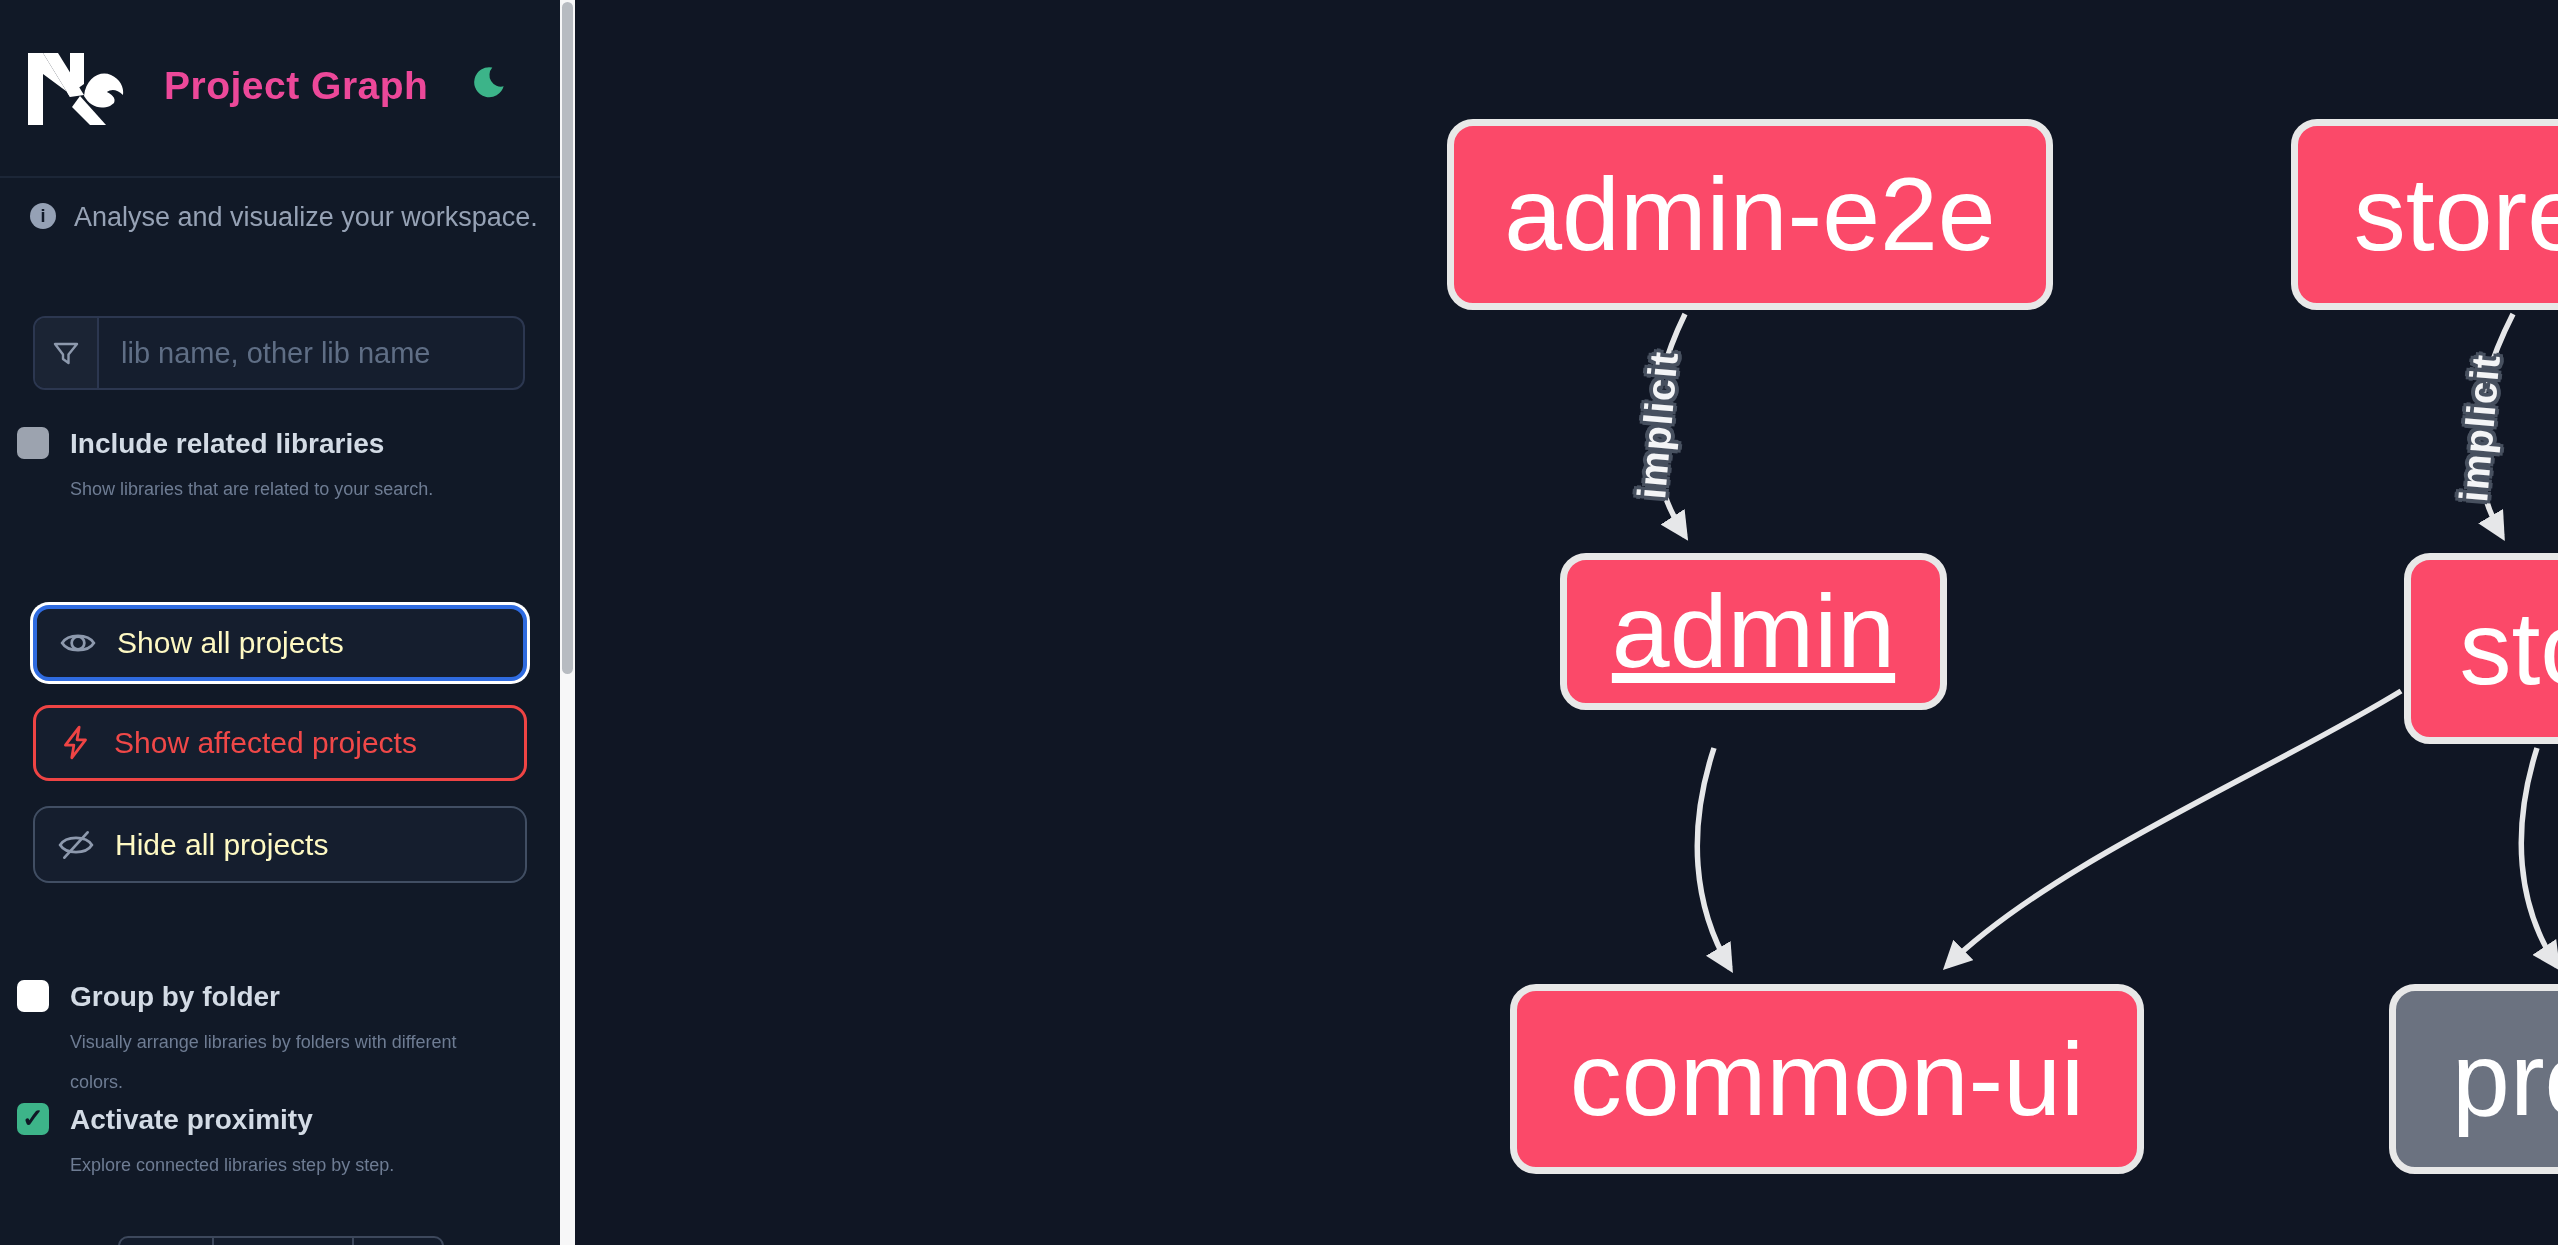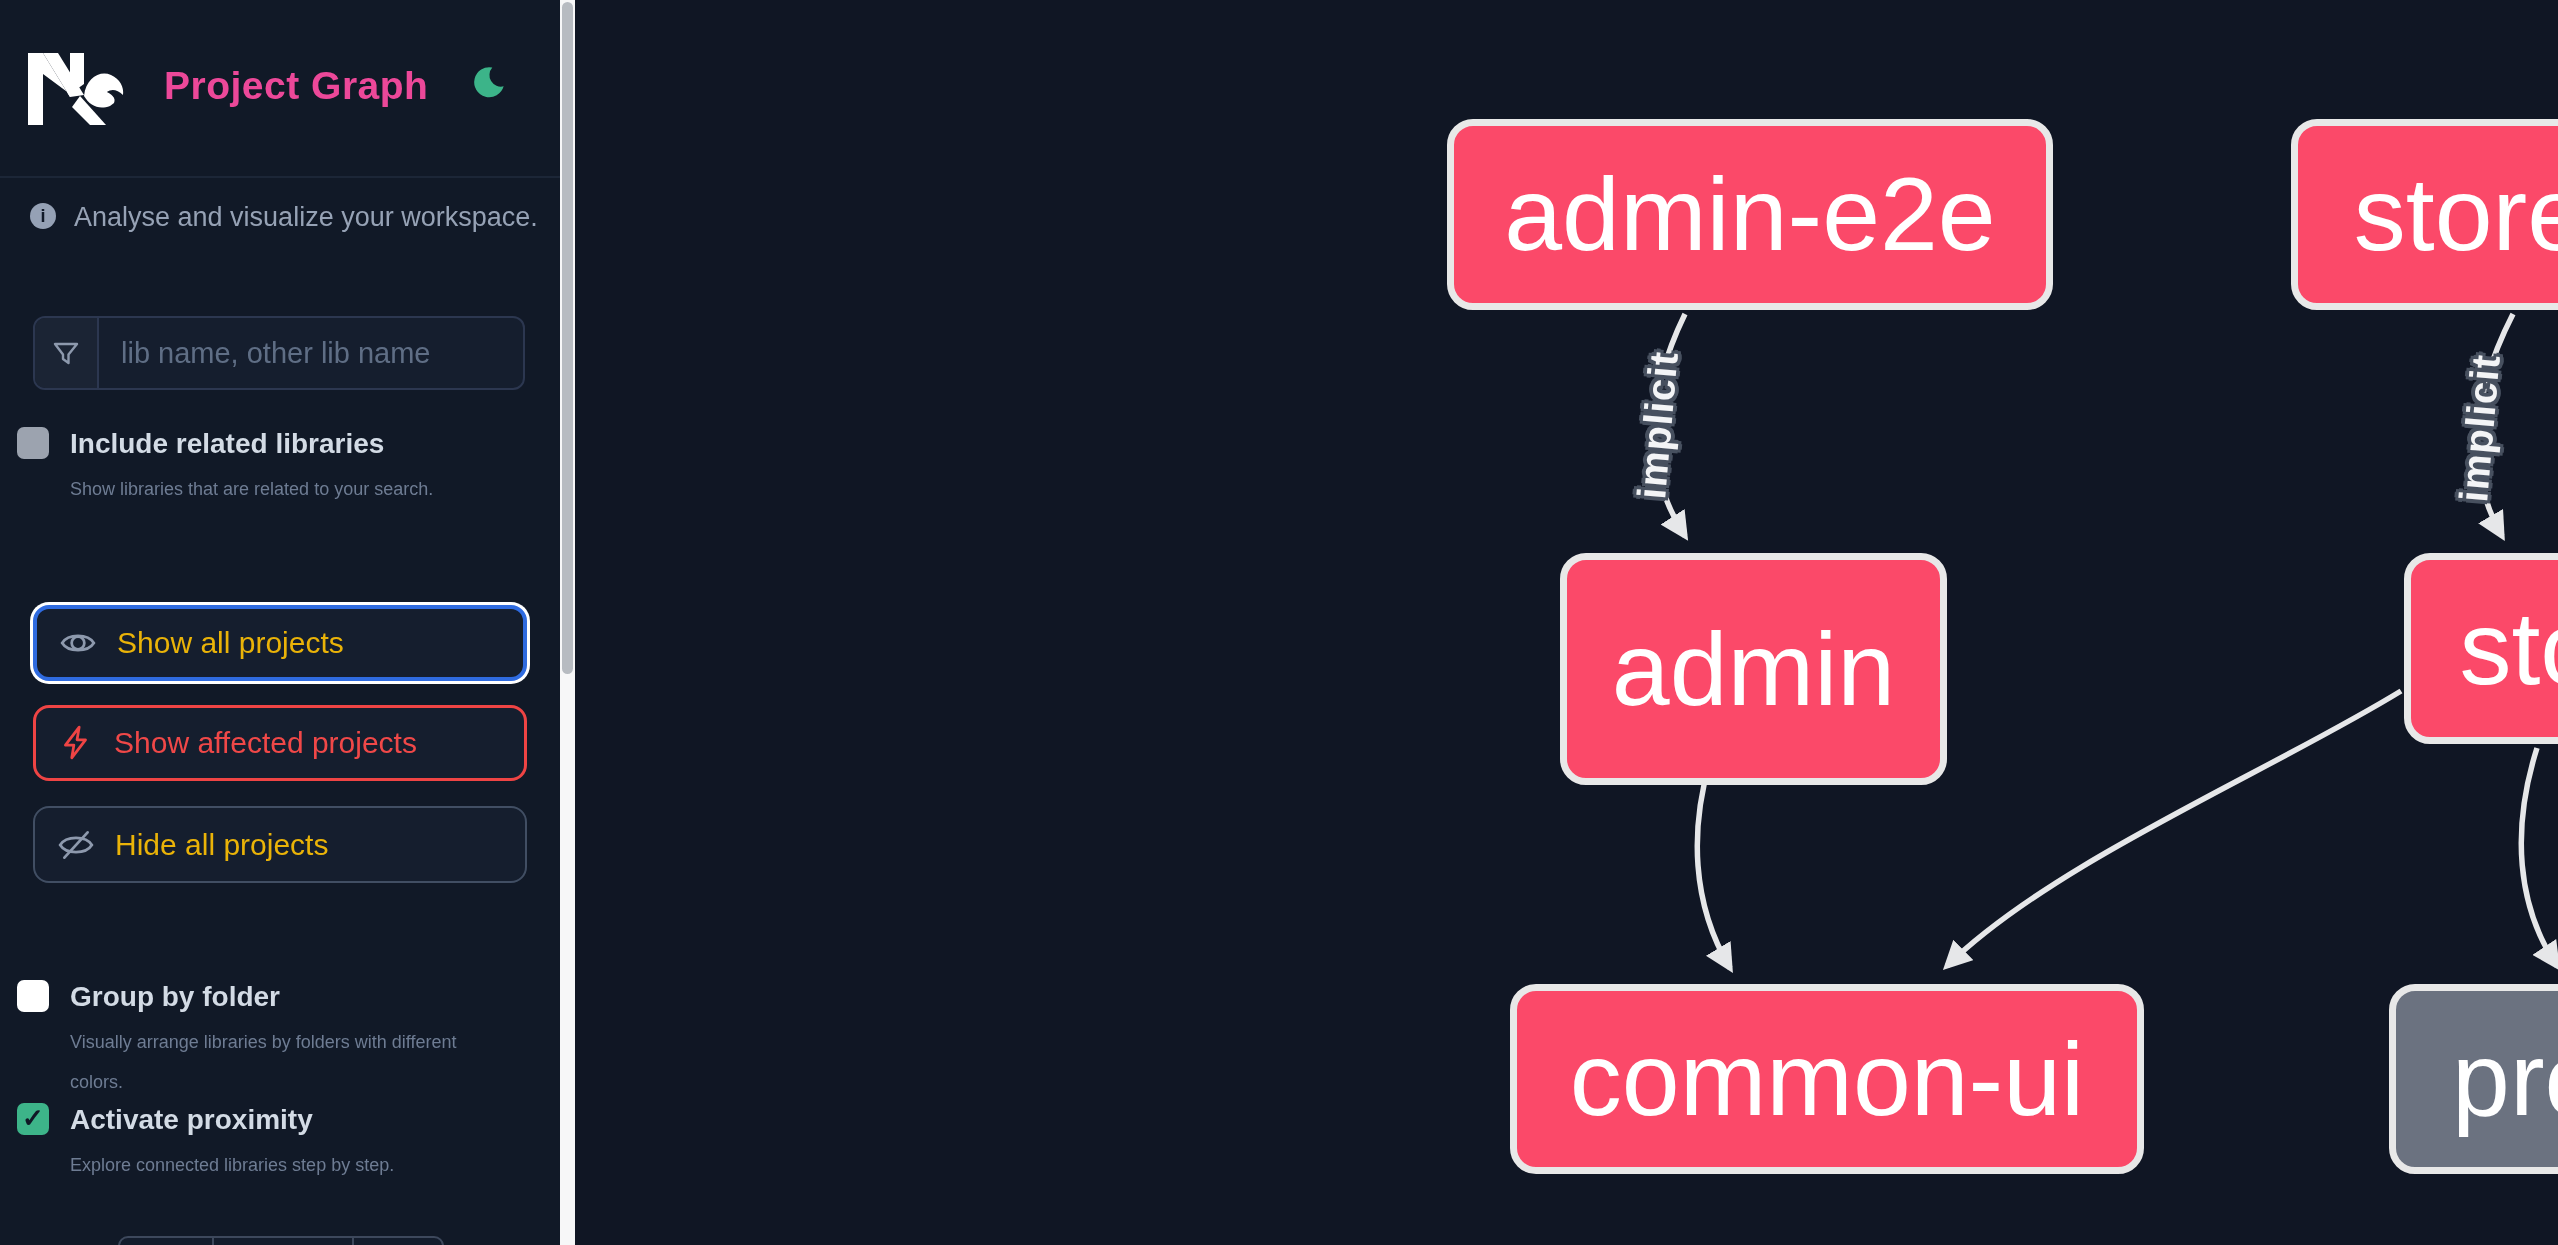--- a/index.html
+++ b/index.html
@@ -32,21 +32,21 @@
   .toggle-row { position:absolute; left:17px; }
   .checkbox { position:absolute; left:0; top:0; width:32px; height:32px; border-radius:7px; }
   .cb-gray  { background:#9ca3af; }
   .cb-white { background:#ffffff; }
   .cb-green { background:#3db489; color:#101826; font-size:26px; font-weight:800; line-height:31px; text-align:center; }
   .toggle-label { position:absolute; left:53px; top:1px; font-size:28px; font-weight:600; color:#d3dbe5; white-space:nowrap; }
   .toggle-desc  { position:absolute; left:53px; font-size:18px; line-height:40px; color:#6e7c93; }
 
   .action-btn { position:absolute; left:33px; width:494px; height:76px; background:#151e2e;
                 border-radius:16px; display:flex; align-items:center; padding-left:22px; cursor:pointer; }
-  .action-btn .lbl { font-size:30px; font-weight:500; color:#eab308; margin-left:20px; white-space:nowrap; }
+  .action-btn .lbl { font-size:30px; font-weight:500; color:#fef9c3; margin-left:20px; white-space:nowrap; }
   #btn-show-all { top:605px; border:4px solid #2f6be0; box-shadow:0 0 0 3px #ffffff; }
   #btn-show-affected { top:705px; border:3px solid #ef4444; }
   #btn-show-affected .lbl { color:#f04848; }
   #btn-hide-all { top:806px; height:77px; border:2px solid #414e63; }
 
   #stepper { position:absolute; left:118px; top:1236px; width:326px; height:28px;
              background:#131c2c; border:2px solid #3d485c; border-radius:10px 10px 0 0; }
   #stepper .sep { position:absolute; top:0; width:2px; height:100%; background:#3d485c; }
 
   
@@ -90,21 +90,21 @@
 
     <div class="edge-label" style="left:1083px; top:425px;">implicit</div>
     <div class="edge-label" style="left:1905px; top:428px;">implicit</div>
 
     <div class="node node-pink" style="left:872px;  top:119px; width:606px; height:191px;">
       <span>admin-e2e</span>
     </div>
     <div class="node node-pink" style="left:1716px; top:119px; width:565px; height:191px;">
       <span>store-e2e</span>
     </div>
-    <div class="node node-pink" style="left:985px;  top:553px; width:387px; height:232px;">
+    <div class="node node-pink" style="left:985px;  top:553px; width:387px; height:157px;text-decoration:underline;">
       <span>admin</span>
     </div>
     <div class="node node-pink" style="left:1829px; top:553px; width:342px; height:191px;">
       <span>store</span>
     </div>
     <div class="node node-pink" style="left:935px;  top:984px; width:634px; height:190px;">
       <span>common-ui</span>
     </div>
     <div class="node node-gray" style="left:1814px; top:984px; width:525px; height:190px;">
       <span>products</span>

